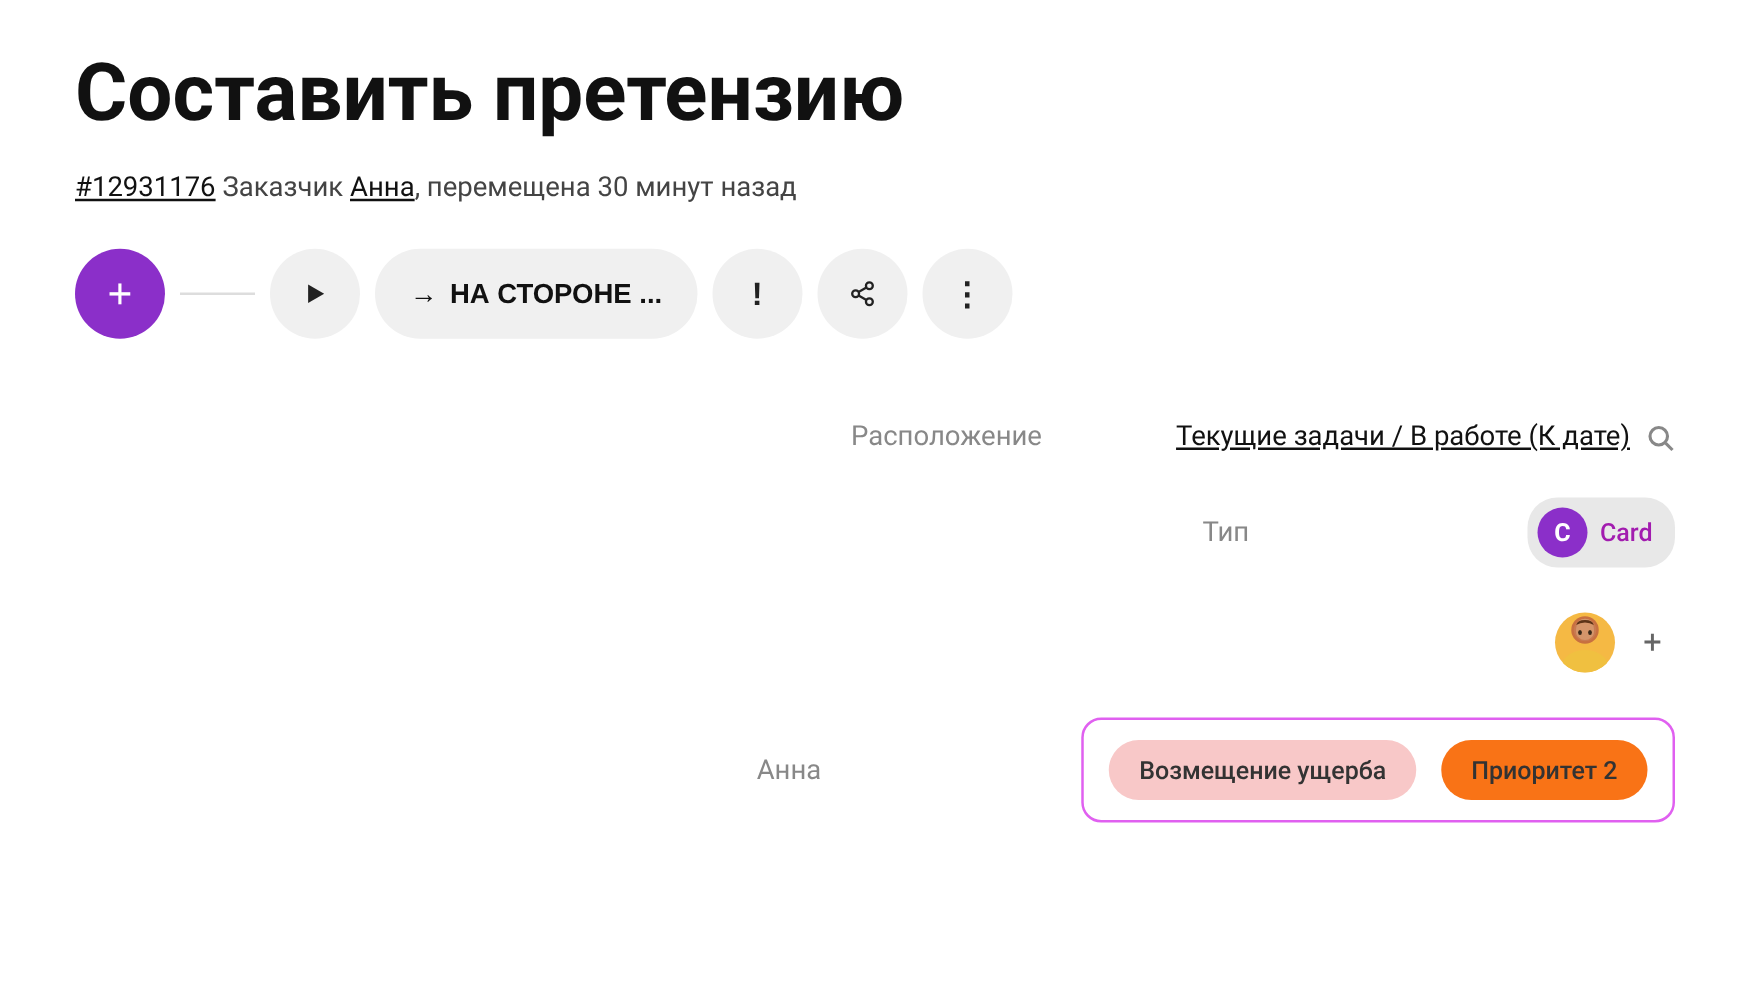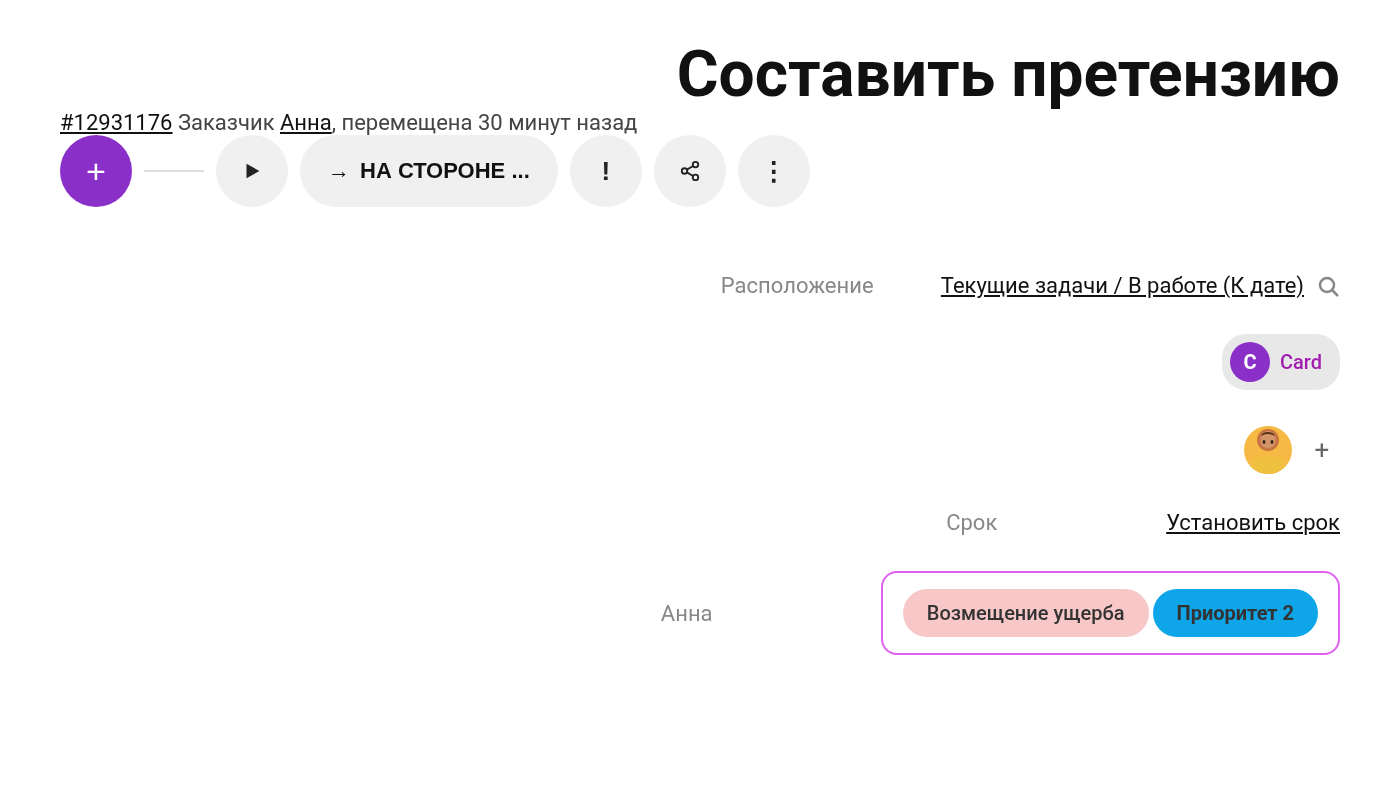--- a/index.html
+++ b/index.html
@@ -10,28 +10,28 @@
       padding: 40px 60px;
       color: #222;
       min-height: 802px;
       width: 1400px;
     }
 
     .page-title {
       font-size: 64px;
       font-weight: 700;
       color: #111;
-      margin-bottom: 0;
+      margin-bottom: 28px;
       line-height: 1.1;
-      text-align: right;
     }
 
     .subtitle {
       font-size: 22px;
       color: #444;
+      margin-bottom: 36px;
     }
 
     .subtitle a {
       color: #111;
       text-decoration: underline;
     }
 
     .toolbar {
       display: flex;
       align-items: center;
@@ -126,20 +126,21 @@
       color: #888;
       flex-shrink: 0;
     }
 
     .field-value {
       font-size: 22px;
       color: #222;
       display: flex;
       align-items: center;
       gap: 12px;
+      margin-left: 40px;
     }
 
     .field-value a {
       color: #111;
       text-decoration: underline;
     }
 
     .search-icon-inline {
       display: inline-flex;
       align-items: center;
@@ -202,42 +203,41 @@
     .deadline-link {
       color: #666;
       text-decoration: underline;
       font-size: 22px;
       cursor: pointer;
     }
 
     .tags-container {
       display: flex;
       align-items: center;
-      gap: 4px;
+      gap: 20px;
       border: 2.5px solid #e060f0;
       border-radius: 16px;
       padding: 16px 20px;
     }
 
     .tag {
       border-radius: 30px;
       padding: 12px 24px;
       font-size: 20px;
       font-weight: 500;
     }
 
     .tag.pink {
       background: #f8c8c8;
       color: #333;
     }
 
     .tag.gray-blue {
-      background: #0ea5e9;
+      background: #f97316;
       color: #333;
-      font-weight: bold;
     }
   </style>
 </head>
 <body>
 
 <h1 class="page-title">Составить претензию</h1>
 
 <div class="subtitle">
   <a>#12931176</a><span> Заказчик </span><a>Анна</a><span>, перемещена 30 минут назад</span>
 </div>
@@ -280,20 +280,21 @@
       <span class="search-icon-inline">
         <svg width="24" height="24" viewBox="0 0 24 24" fill="none" stroke="#888" stroke-width="2.5">
           <circle cx="11" cy="11" r="7"></circle>
             <line x1="16.5" y1="16.5" x2="22" y2="22"></line>
         </svg>
       </span>
     </div>
   </div>
 
   <div class="field-row">
+    <div class="field-label">Тип</div>
     <div class="field-value">
       <div class="type-badge">
         <div class="type-icon">C</div>
         <span class="type-name">Card</span>
       </div>
     </div>
   </div>
 
   <div class="field-row">
     <div class="field-value">
@@ -306,26 +307,20 @@
           <path d="M20 5 Q14 5 13 12 Q12 18 15 20 Q17 22 20 22 Q23 22 25 20 Q28 18 27 12 Q26 5 20 5Z" fill="#d4956a"></path>
           <path d="M13 10 Q14 6 20 6 Q26 6 27 10 Q24 8 20 8 Q16 8 13 10Z" fill="#5c3317"></path>
           <ellipse cx="16" cy="16" rx="1.5" ry="2" fill="#3a2a1a"></ellipse>
           <ellipse cx="24" cy="16" rx="1.5" ry="2" fill="#3a2a1a"></ellipse>
         </svg>
       </div>
       <span class="add-participant">+</span>
     </div>
   </div>
 
-  <div class="field-row">
-    <div class="field-label">Срок</div>
-    <div class="field-value">
-      <a class="deadline-link">Установить срок</a>
-    </div>
-  </div>
 
   <div class="field-row">
     <div class="field-label">Анна</div>
     <div class="field-value">
       <div class="tags-container">
         <span class="tag pink">Возмещение ущерба</span>
         <span class="tag gray-blue">Приоритет 2</span>
       </div>
     </div>
   </div>

